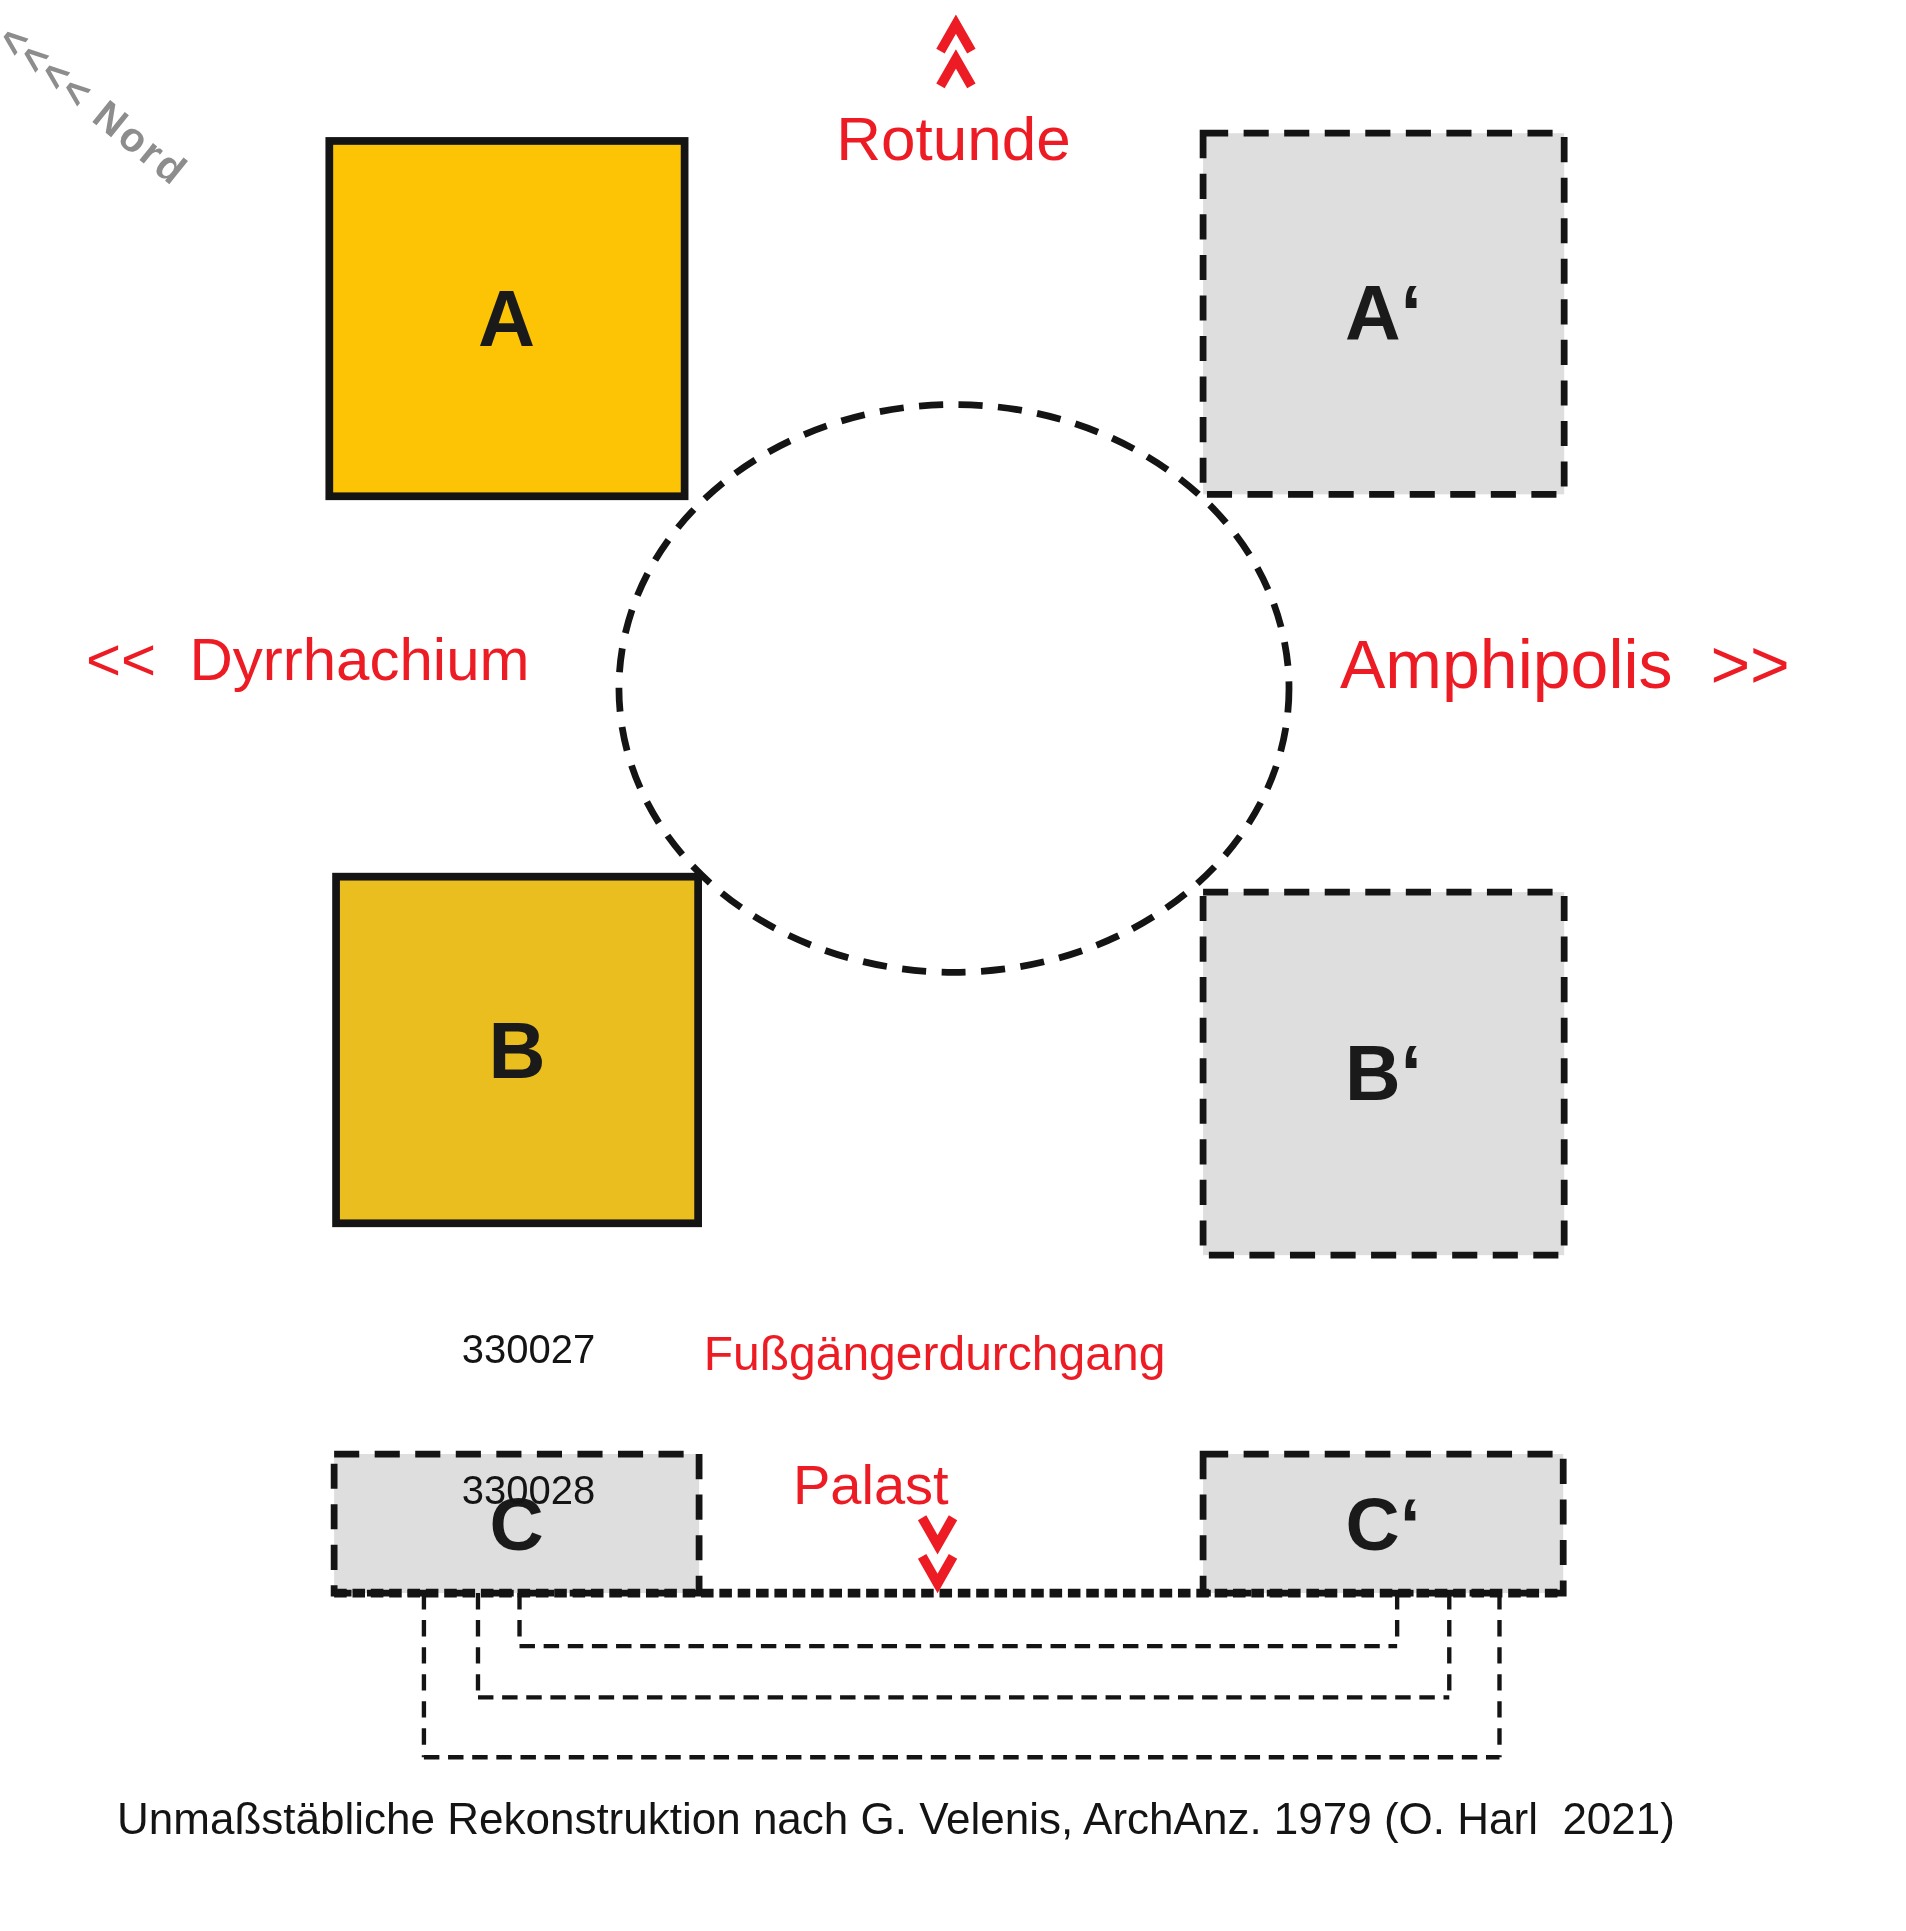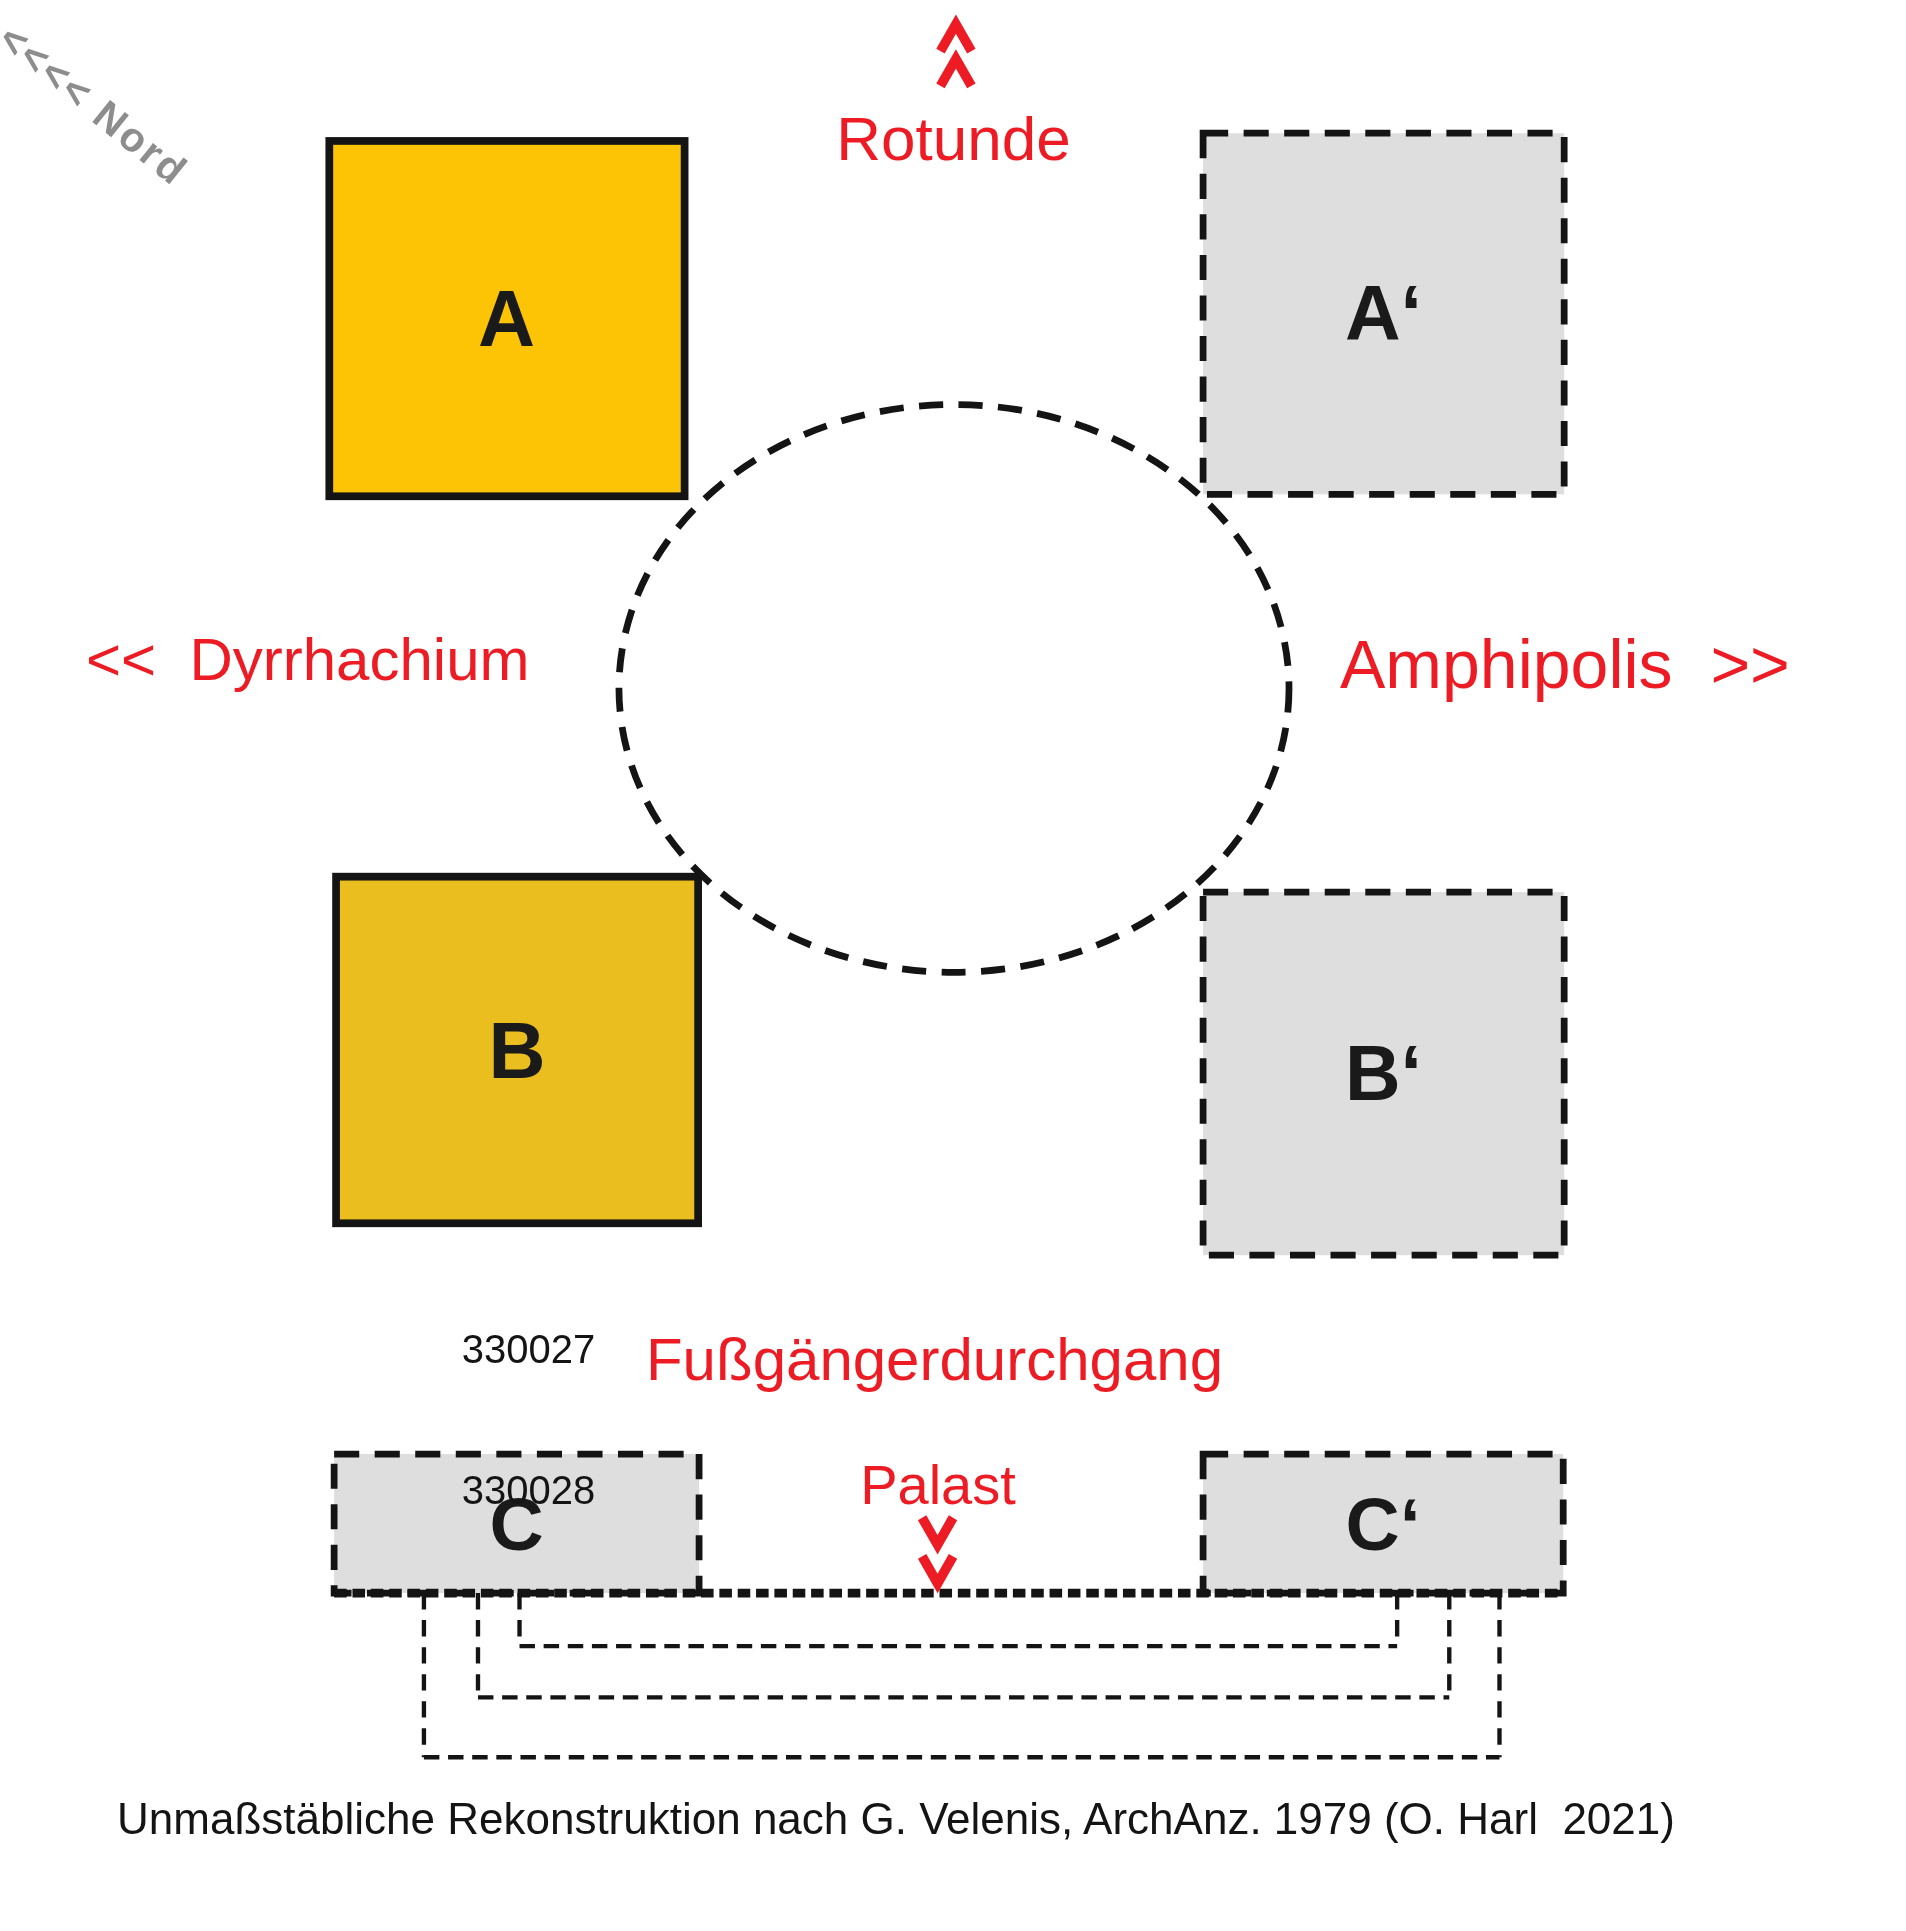--- a/index.html
+++ b/index.html
@@ -39,22 +39,22 @@
     color: #8D8D8D;
     letter-spacing: 2.9px;
     transform: rotate(39deg);
     transform-origin: 0 0;
     white-space: pre;
   }
   #rotunde-label   { left: 664px;  top: 108px;  width: 579px; font-size: 62px; }
   #dyrrhachium-label { left: 86px; top: 630px;  font-size: 60px; }
   #amphipolis-label  { left: 1340px; top: 630px; font-size: 68px; }
   #inventory-numbers { left: 432px; top: 1232px; width: 193px; font-size: 40px; line-height: 47px; text-align: center; }
-  #passage-label   { left: 645px;  top: 1330px; width: 579px; font-size: 60px; text-align: center; }
-  #palast-label    { left: 793px;  top: 1457px; width: 290px; font-size: 56px; text-align: center; }
+  #passage-label   { left: 645px;  top: 1330px; width: 579px; font-size: 48px; text-align: center; }
+  #palast-label    { left: 793px;  top: 1457px; width: 290px; font-size: 56px; text-align: left; }
   #caption         { left: 0;      top: 1797px; width: 1792px; font-size: 44px; text-align: center; }
 </style>
 </head>
 <body>
 
 <div id="stage">
 
   <svg id="shapes" width="1907" height="1931" viewBox="0 0 1975 2000">
 
     <rect x="341" y="146" width="368" height="368" fill="#FCC405" stroke="#141414" stroke-width="8"></rect>

